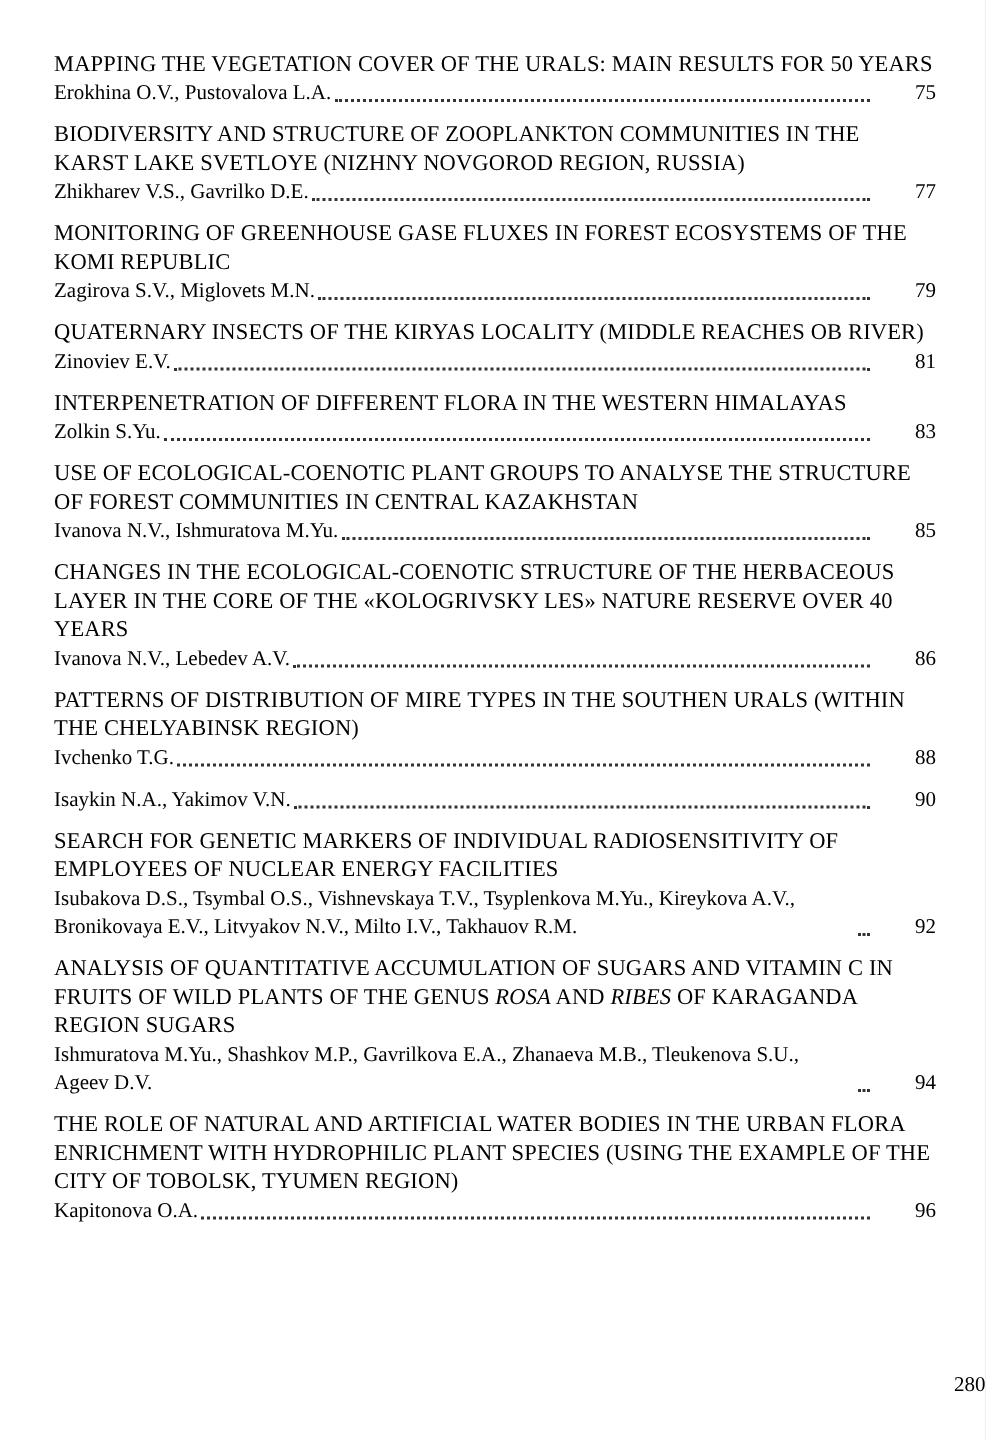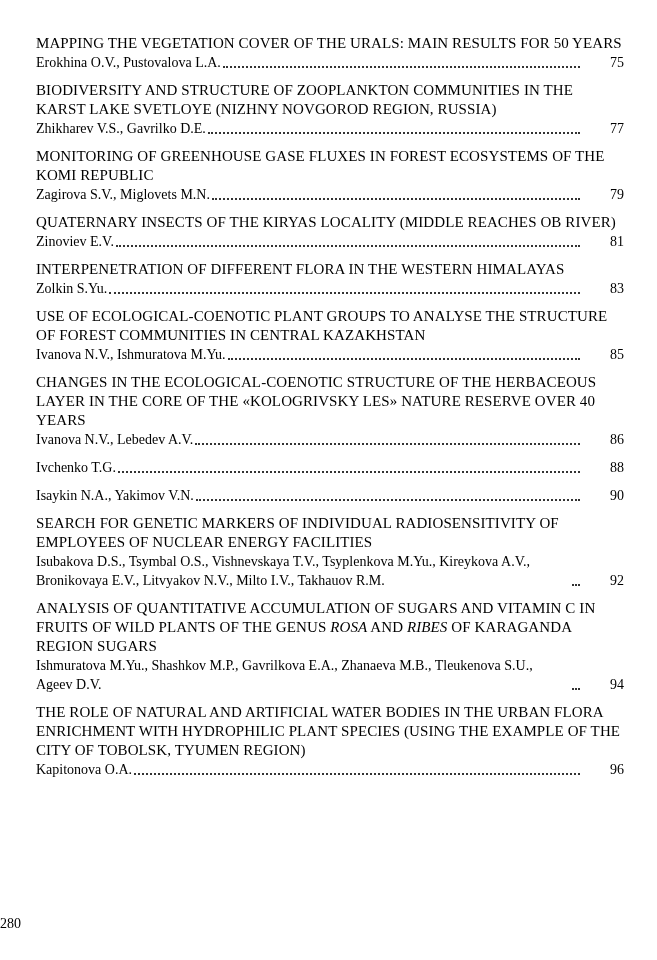--- a/index.html
+++ b/index.html
@@ -53,21 +53,21 @@
   }
   .pagenum {
     flex: 0 0 auto;
     margin-left: 28px;
   }
   .footer {
     position: absolute;
     left: 0;
     bottom: 28px;
     width: 100%;
-    text-align: left;
+    text-align: right;
     font-size: 14px;
   }
 </style>
 </head>
 <body>
 
 <div class="page">
   <div class="toc-list">
       <div class="entry">
         <p class="title"><span>MAPPING THE VEGETATION COVER OF THE URALS: MAIN RESULTS FOR 50 YEARS</span></p>
@@ -119,20 +119,21 @@
       </div>
       <div class="entry">
         <p class="title"><span>CHANGES IN THE ECOLOGICAL-COENOTIC STRUCTURE OF THE HERBACEOUS LAYER IN THE CORE OF THE «KOLOGRIVSKY LES» NATURE RESERVE OVER 40 YEARS</span></p>
         <div class="authors-line">
           <span class="authors">Ivanova N.V., Lebedev A.V. </span>
           <span class="leader"></span>
           <span class="pagenum">86</span>
         </div>
       </div>
       <div class="entry">
+        <p class="title"><span>PATTERNS OF DISTRIBUTION OF MIRE TYPES IN THE SOUTHEN URALS (WITHIN THE CHELYABINSK REGION)</span></p>
         <div class="authors-line">
           <span class="authors">Ivchenko T.G. </span>
           <span class="leader"></span>
           <span class="pagenum">88</span>
         </div>
       </div>
       <div class="entry">
         <div class="authors-line">
           <span class="authors">Isaykin N.A., Yakimov V.N. </span>
           <span class="leader"></span>

